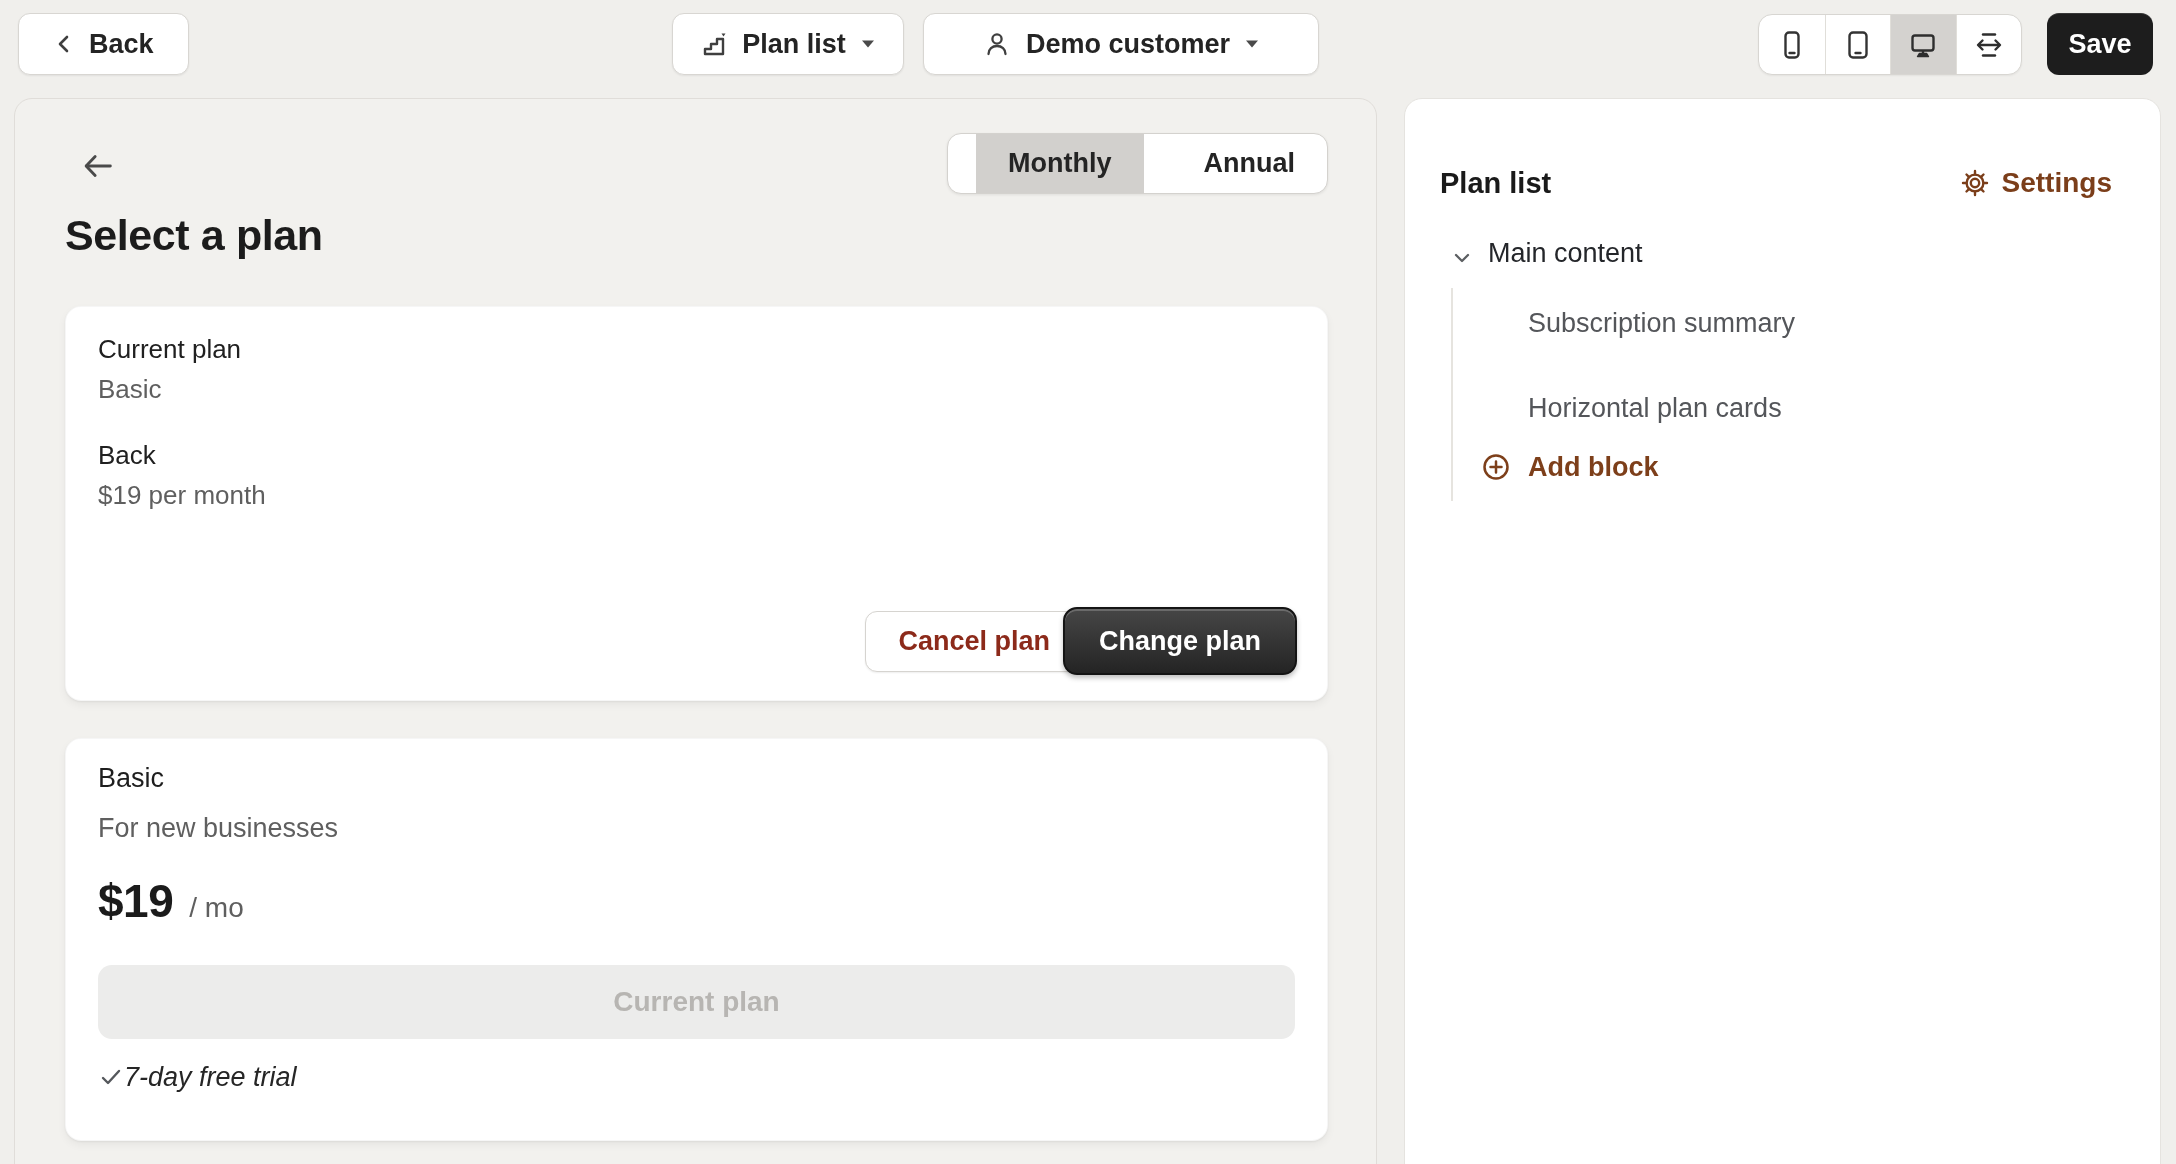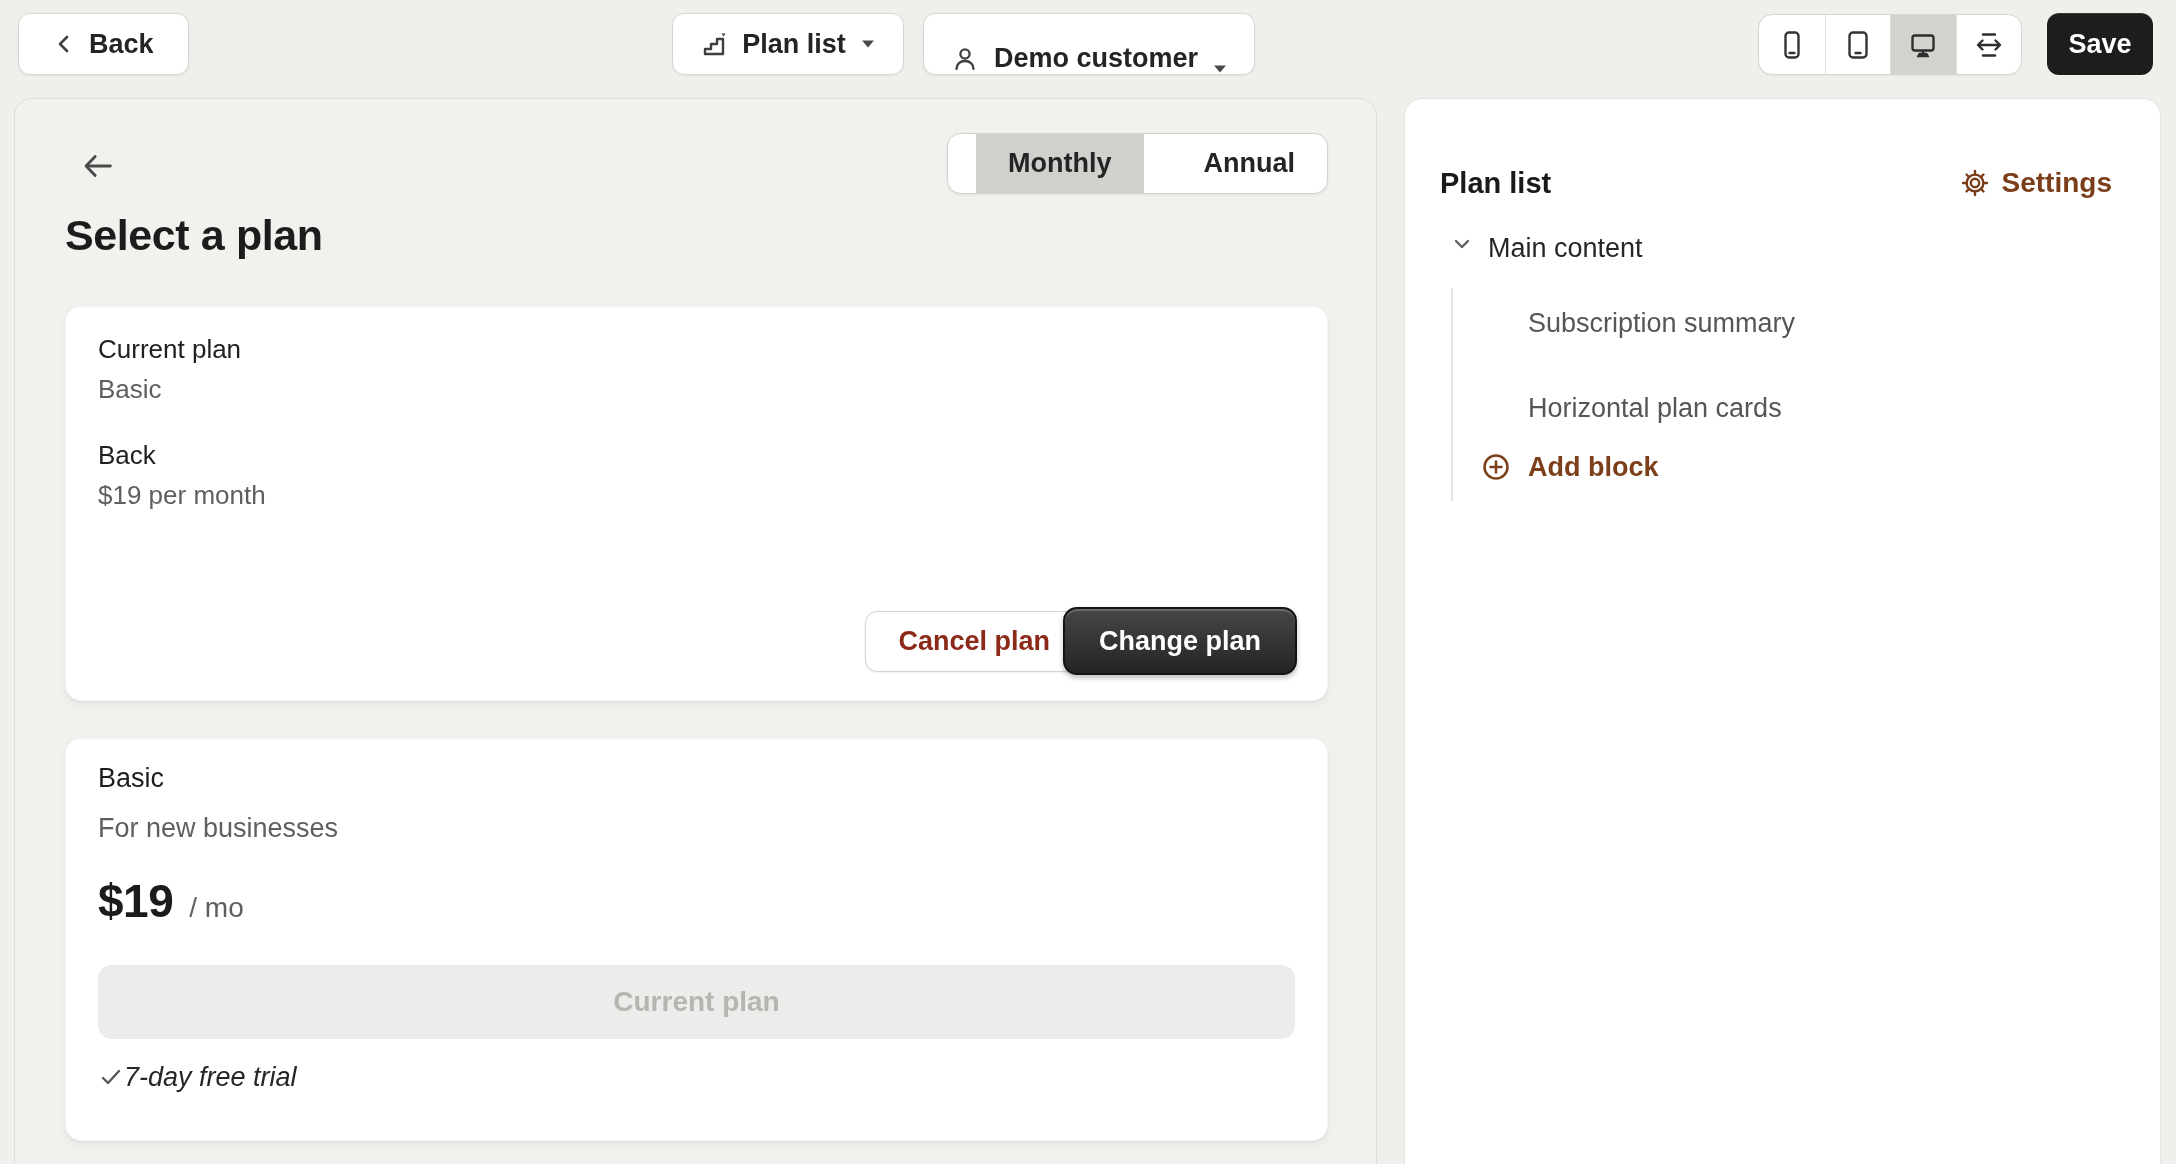--- a/index.html
+++ b/index.html
@@ -17,21 +17,21 @@
   .tb-btn {
     position:absolute; top:13px; height:62px;
     background:#fff; border:1.5px solid #d8d6d2; border-radius:12px;
     display:flex; align-items:center; justify-content:center; gap:14px;
     font-size:27px; font-weight:600; color:#242424;
     box-shadow:0 1px 2px rgba(26,26,26,.07);
     cursor:pointer;
   }
   .back-btn   { left:18px;  padding:0 34px; }
   .page-sel   { left:672px; width:232px; }
-  .cust-sel   { left:923px; width:332px;align-items:flex-end; }
+  .cust-sel   { left:923px; width:396px; }
 
   .device-toggle {
     position:absolute; left:1758px; top:14px; width:264px; height:61px;
     background:#fff; border:1.5px solid #d8d6d2; border-radius:14px;
     display:flex; overflow:hidden; box-shadow:0 1px 2px rgba(26,26,26,.06);
   }
   .device-cell {
     width:66px; display:flex; align-items:center; justify-content:center;
     border-left:1.5px solid #e0ded9; cursor:pointer;
   }
@@ -122,21 +122,21 @@
     position:absolute; left:35px; right:48px; top:64px; height:40px;
     display:flex; justify-content:space-between; align-items:center;
   }
   .sb-title { font-size:29px; font-weight:700; color:#1a1a1a; }
   .sb-settings {
     display:flex; align-items:center; gap:12px;
     color:#7b3e1a; font-size:28px; font-weight:600; cursor:pointer;
   }
   .row-main {
     position:absolute; left:46px; top:134px; height:36px;
-    display:flex; align-items:flex-start; gap:15px;
+    display:flex; align-items:flex-end; gap:15px;
     font-size:27px; color:#24262a; cursor:pointer;
   }
   .vline { position:absolute; left:46px; top:189px; width:2px; height:213px; background:#e6e4df; }
   .tree-child {
     position:absolute; left:123px; height:34px; display:flex; align-items:center;
     font-size:27px; color:#54565a; cursor:pointer;
   }
   .child-0 { top:207px; }
   .child-1 { top:292px; }
   .add-block {

